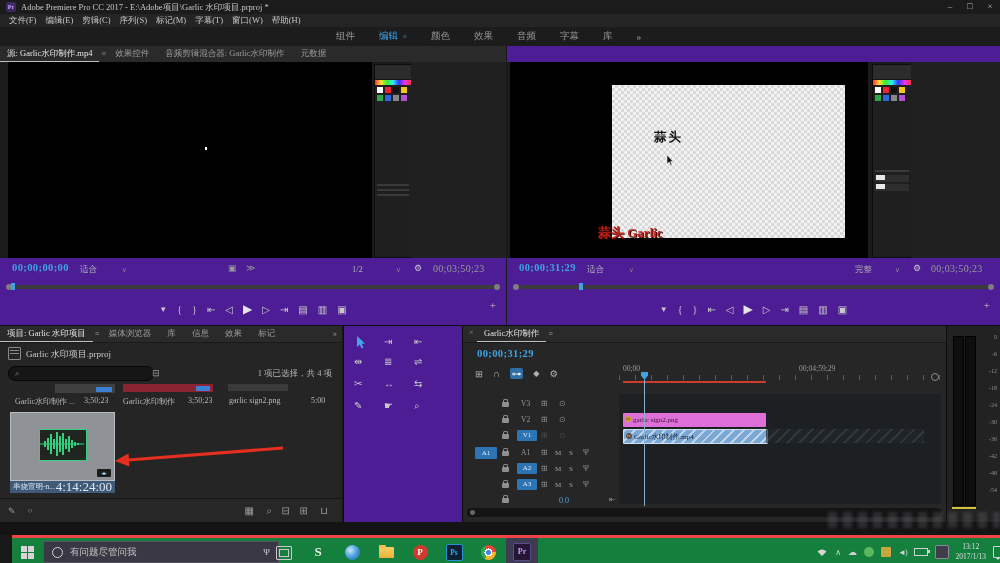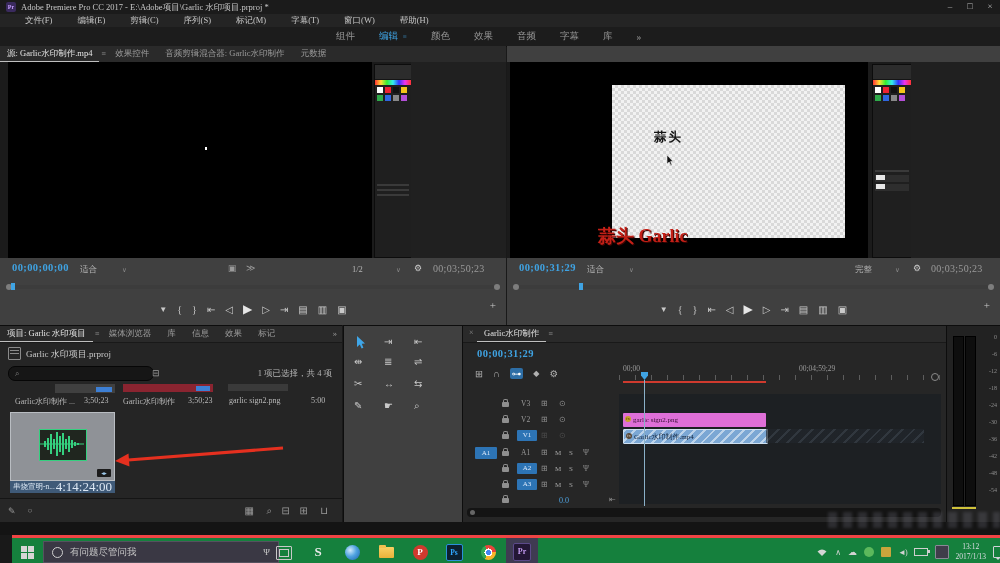--- a/index.html
+++ b/index.html
@@ -7,26 +7,26 @@
     font-family:Liberation Serif, serif;color:#c8c8c8;cursor:default;
     -webkit-font-smoothing:antialiased}
   .ab{position:absolute}
   .fx{display:flex;align-items:center}
   
   .titlebar{left:0;top:0;width:100%;height:14px;background:#1b1b1b;font-size:8.5px;line-height:14px}
   .prlogo{left:6px;top:2px;width:10px;height:10px;background:#3a2a5e;border-radius:2px;color:#c9a0ff;
     font-size:6px;line-height:10px;text-align:center;font-weight:bold}
   .wctl{top:0;height:14px;width:20px;text-align:center;color:#b9b9b9;font-size:9px;line-height:13px}
   .menubar{left:0;top:14px;width:100%;height:13px;background:#242424;font-size:8.5px;color:#c6c6c6}
-  .menubar span{margin-left:25px}
+  .menubar span{margin-left:9px}
   .wsbar{left:0;top:27px;width:100%;height:19px;background:#1c1c1c;border-bottom:1px solid #101010;font-size:9.5px;color:#969696}
   .wsbar .wtab{margin-left:24px}
   .wsbar .on{color:#3fa6e8}
   
-  .panel{background:#404040}
+  .panel{background:#4c1d95}
   .ptabs{left:0;top:0;right:0;height:16px;background:#2a2a2a;border-bottom:1px solid #191919;font-size:8.5px;color:#9b9b9b;white-space:nowrap}
   .ptab{display:inline-block;padding:0 7px;line-height:15px}
   .ptab.on{color:#e4e4e4;border-bottom:1px solid #bfbfbf}
   .pmenu{color:#8a8a8a;font-size:8px}
   .tcode{color:#3fa3e3;font-size:10.5px;letter-spacing:.4px;font-weight:bold}
   .dur{color:#9a9a9a;font-size:10px;letter-spacing:.3px}
   .ddl{font-size:8.5px;color:#b4b4b4}
   .caret{font-size:6.5px;color:#8a8a8a}
   .glyph{color:#c9c9c9;font-size:10px}
   .scrubbar{height:4px;background:#3c3c3c;border-radius:2px}
@@ -163,21 +163,21 @@
 
   <div class="ab panel" style="left:507px;top:46px;width:493px;height:279px">
     <div class="ab" style="left:0;top:16px;width:100%;height:196px;background:#1b1b1b">
       <div class="ab" style="left:3px;top:0;width:358px;height:196px;background:#000">
         <div class="ab checker" style="left:102px;top:23px;width:233px;height:153px">
           <span class="ab" style="left:42px;top:44px;font-size:12.5px;color:#151515;letter-spacing:2px;font-weight:bold">蒜头</span>
           <svg class="ab" style="left:54px;top:70px" width="8" height="11">
             <path d="M1 0 L1 9 L3.2 7 L4.8 10.5 L6 10 L4.6 6.6 L7 6.4 Z" fill="#111" stroke="#eee" stroke-width="0.6"></path>
           </svg>
         </div>
-        <span class="ab" style="left:88px;top:162px;font-size:18px;font-weight:bold;color:#c32017;text-shadow:1px 1px 0 #3a0503">蒜头 Garlic</span>
+        <span class="ab" style="left:88px;top:162px;font-size:13px;font-weight:bold;color:#c32017;text-shadow:1px 1px 0 #3a0503">蒜头 Garlic</span>
       </div>
       <div class="ab strip" style="left:365px;top:2px;width:38px;height:192px">
         <div style="height:14px;background:#2c2c2c;border-bottom:1px solid #151515"></div>
         <div class="rainbow"></div>
         <div style="padding:1px;line-height:0">
           <span class="sw" style="background:#fff"></span><span class="sw" style="background:#e23"></span><span class="sw" style="background:#111"></span><span class="sw" style="background:#f5c518"></span>
           <span class="sw" style="background:#2faa4a"></span><span class="sw" style="background:#2f66e0"></span><span class="sw" style="background:#888"></span><span class="sw" style="background:#b44fd8"></span>
         </div>
         <div style="height:64px"></div>
         <div class="sline"></div>

